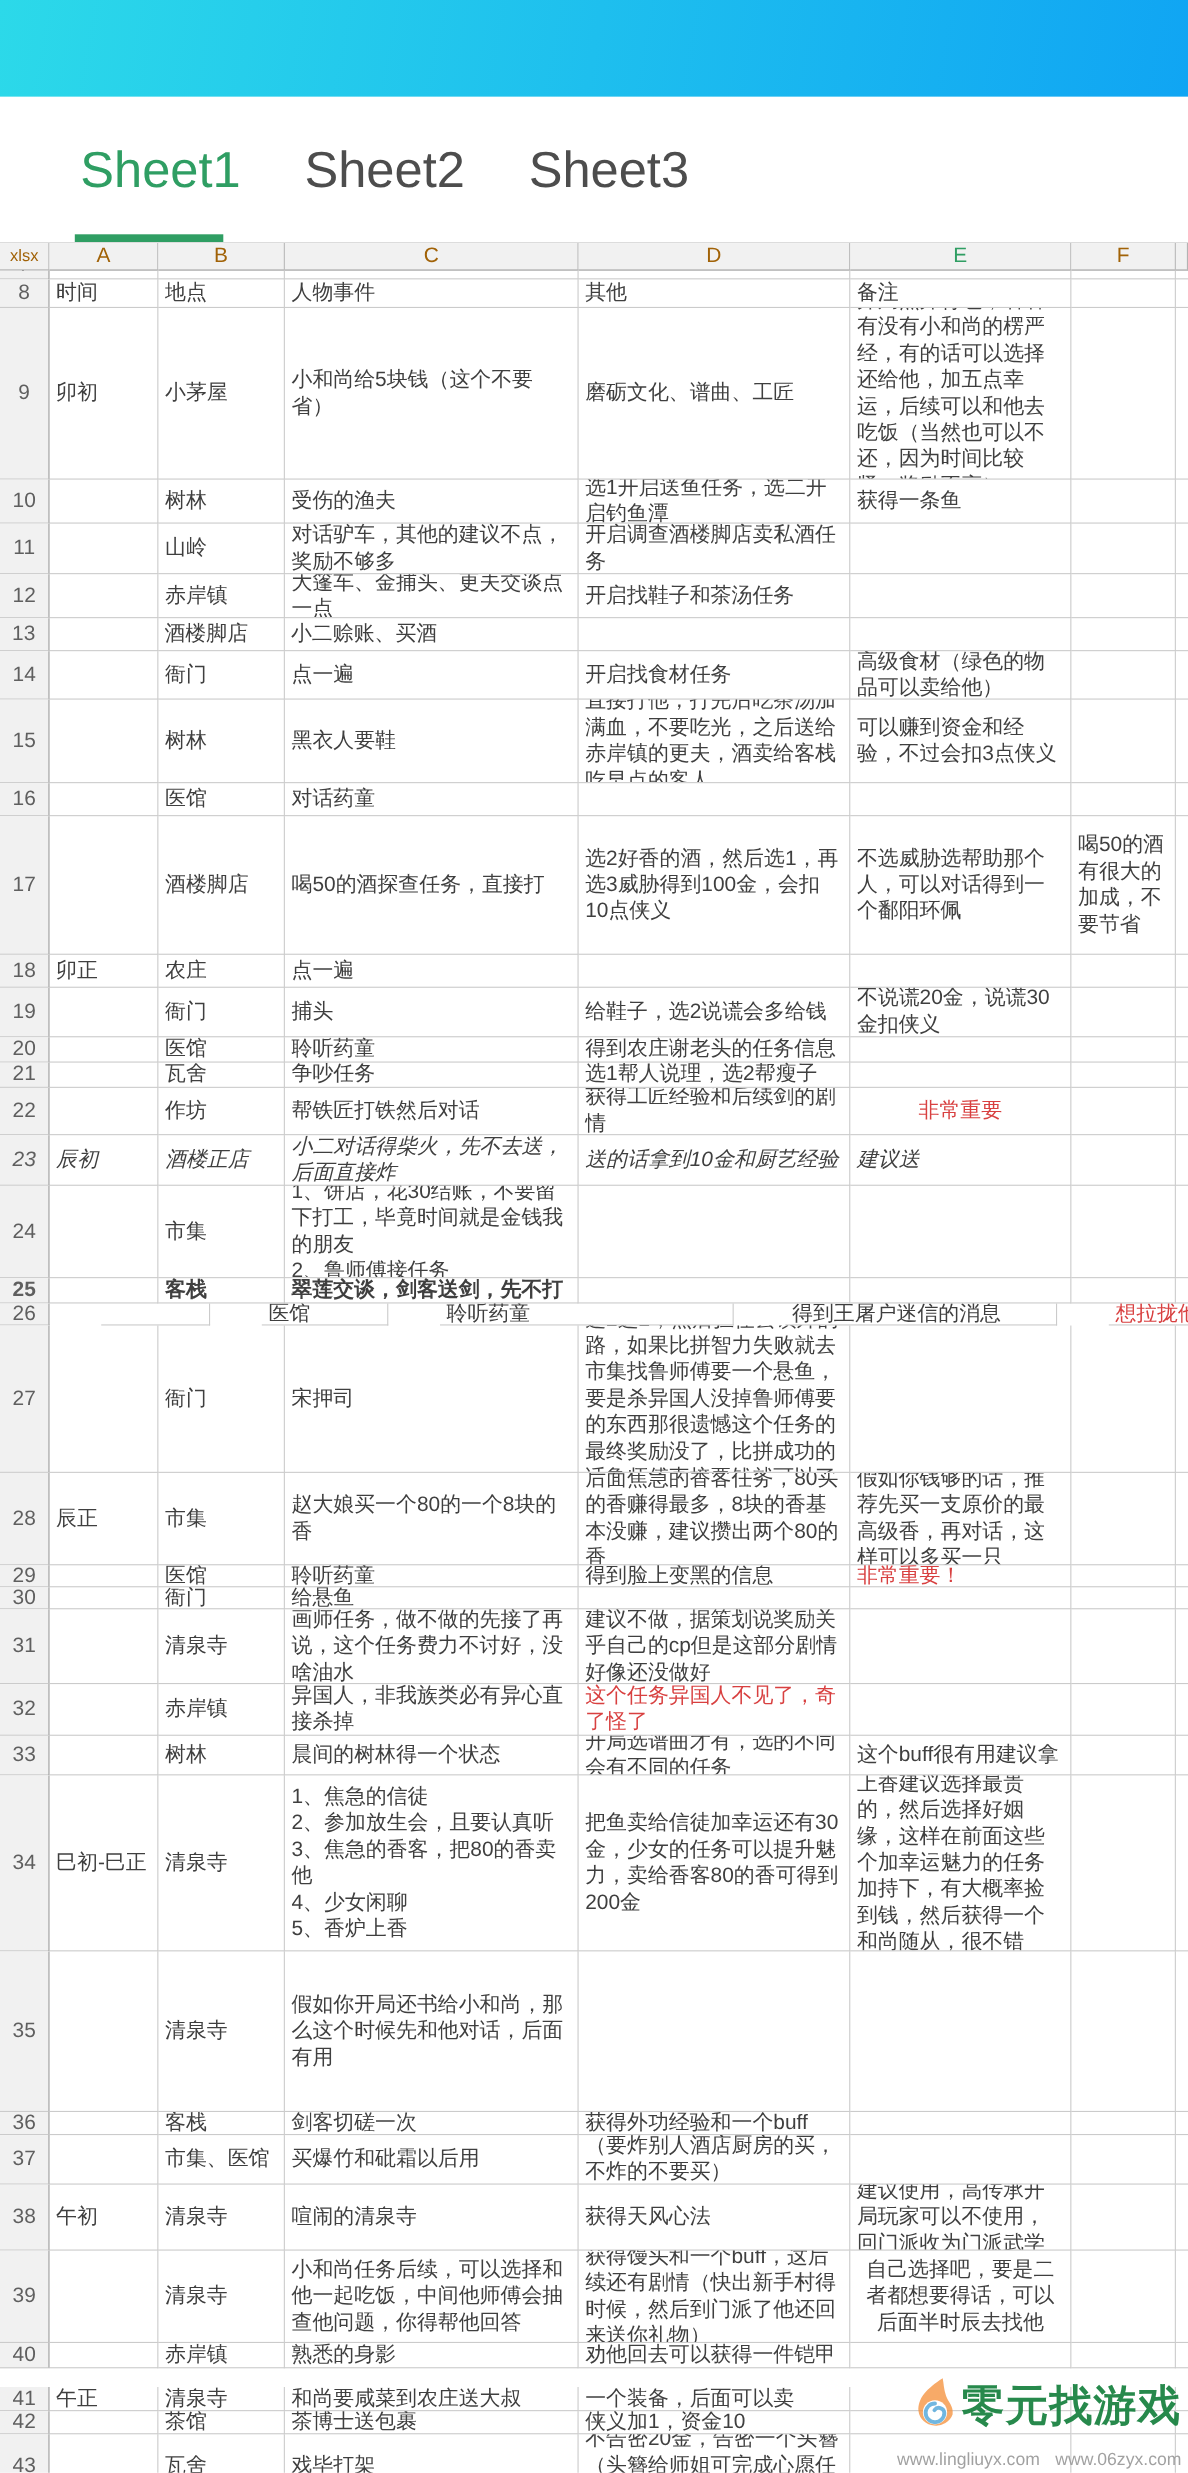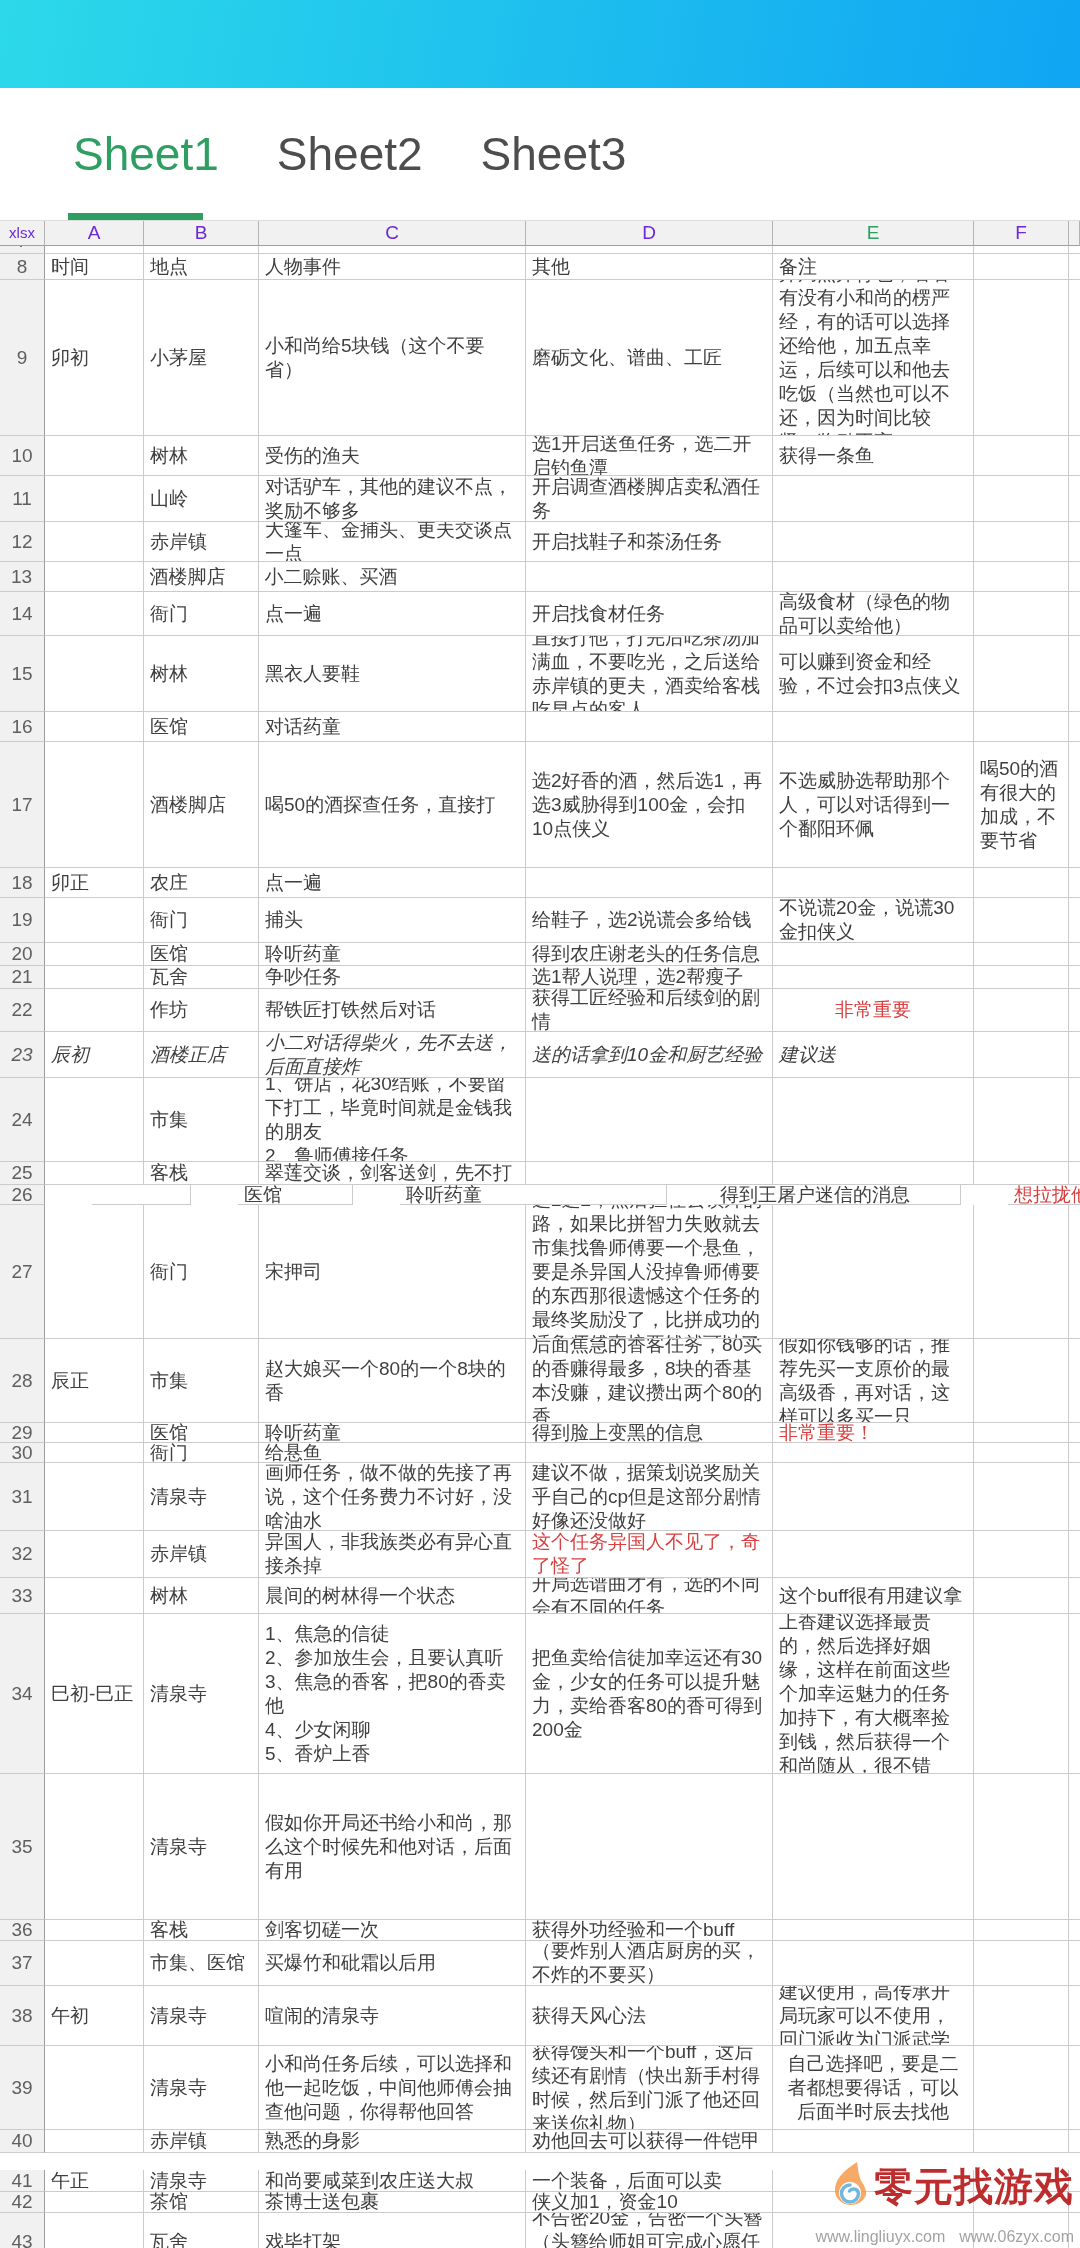--- a/index.html
+++ b/index.html
@@ -8,30 +8,30 @@
   .topbar{height:88px;background:linear-gradient(100deg,#2cd9e9 0%,#10a5f3 100%)}
   .tabbar{height:132px;position:relative;display:flex;align-items:center;padding-left:73px;gap:58px;background:#fff}
   .tab{font-size:46px;color:#4d4d4d;cursor:pointer}
   .tab.active{color:#2f9e63}
   .tab-underline{position:absolute;left:68px;bottom:0;width:135px;height:7px;background:#2f9e63}
   .grid{width:1080px;border-top:1px solid #dcdcdc}
   .grow{display:flex;width:1080px;background:#fff}
   .cell{border-right:1px solid #cbcbcb;border-bottom:1px solid #cbcbcb;display:flex;align-items:center;overflow:hidden;font-size:19px;line-height:24px;color:#3f3f3f;padding:1px 6px;white-space:pre-line;flex:none}
   .ch{width:45px}.cA{width:99px}.cB{width:115px}.cC{width:267px}.cD{width:247px}.cE{width:201px}.cF{width:95px}
   .cG{flex:1;border-right:none}
-  .hdr-row .cell{background:#f1f1f1;justify-content:center;padding:0;color:#6d28d9;border-bottom:1px solid #9e9e9e;border-right:1px solid #b3b3b3}
+  .hdr-row .cell{background:#f1f1f1;justify-content:center;padding:0;color:#a16207;border-bottom:1px solid #9e9e9e;border-right:1px solid #b3b3b3}
   .hdr-row .sel{color:#2f9e63}
   .corner{font-size:15px;color:#c6c6c6}
   .rowhdr{background:#f1f1f1;justify-content:center;padding:0;color:#5f5f5f;border-right:1px solid #9e9e9e}
   .red{color:#d84040}
   .center{justify-content:center;text-align:center}
   .clipnum span{margin-top:-17px}
   .watermark{position:absolute;right:6px;bottom:2px;width:242px;opacity:.92}
   .wm-top{display:flex;align-items:center;justify-content:flex-end;gap:4px}
-  .wm-brand{font-size:39px;font-weight:700;color:#b91c1c;letter-spacing:1px;white-space:nowrap}
+  .wm-brand{font-size:39px;font-weight:700;color:#15803d;letter-spacing:1px;white-space:nowrap}
   .wm-urls{display:flex;justify-content:flex-end;gap:14px;font-size:16px;color:#9a9a9a;margin-top:14px;white-space:nowrap}
   .wm-icon{flex:none}
 </style>
 </head>
 <body>
 
 <div class="topbar"></div>
 
 <div class="tabbar">
   <div class="tab active">Sheet1</div>
@@ -226,21 +226,21 @@
         <div class="cell ch rowhdr"><span>24</span></div>
         <div class="cell cA"></div>
         <div class="cell cB">市集</div>
         <div class="cell cC">1、饼店，花30结账，不要留下打工，毕竟时间就是金钱我的朋友
 2、鲁师傅接任务</div>
         <div class="cell cD"></div>
         <div class="cell cE"></div>
         <div class="cell cF"></div>
         <div class="cell cG"></div>
       </div>
-      <div class="grow" style="height: 23px;">
+      <div class="grow" style="height: 23px; font-weight: bold;">
         <div class="cell ch rowhdr"><span>25</span></div>
         <div class="cell cA"></div>
         <div class="cell cB">客栈</div>
         <div class="cell cC">翠莲交谈，剑客送剑，先不打</div>
         <div class="cell cD"></div>
         <div class="cell cE"></div>
         <div class="cell cF"></div>
         <div class="cell cG"></div>
       </div>
       <div class="grow" style="height: 20px; gap: 47px;">

